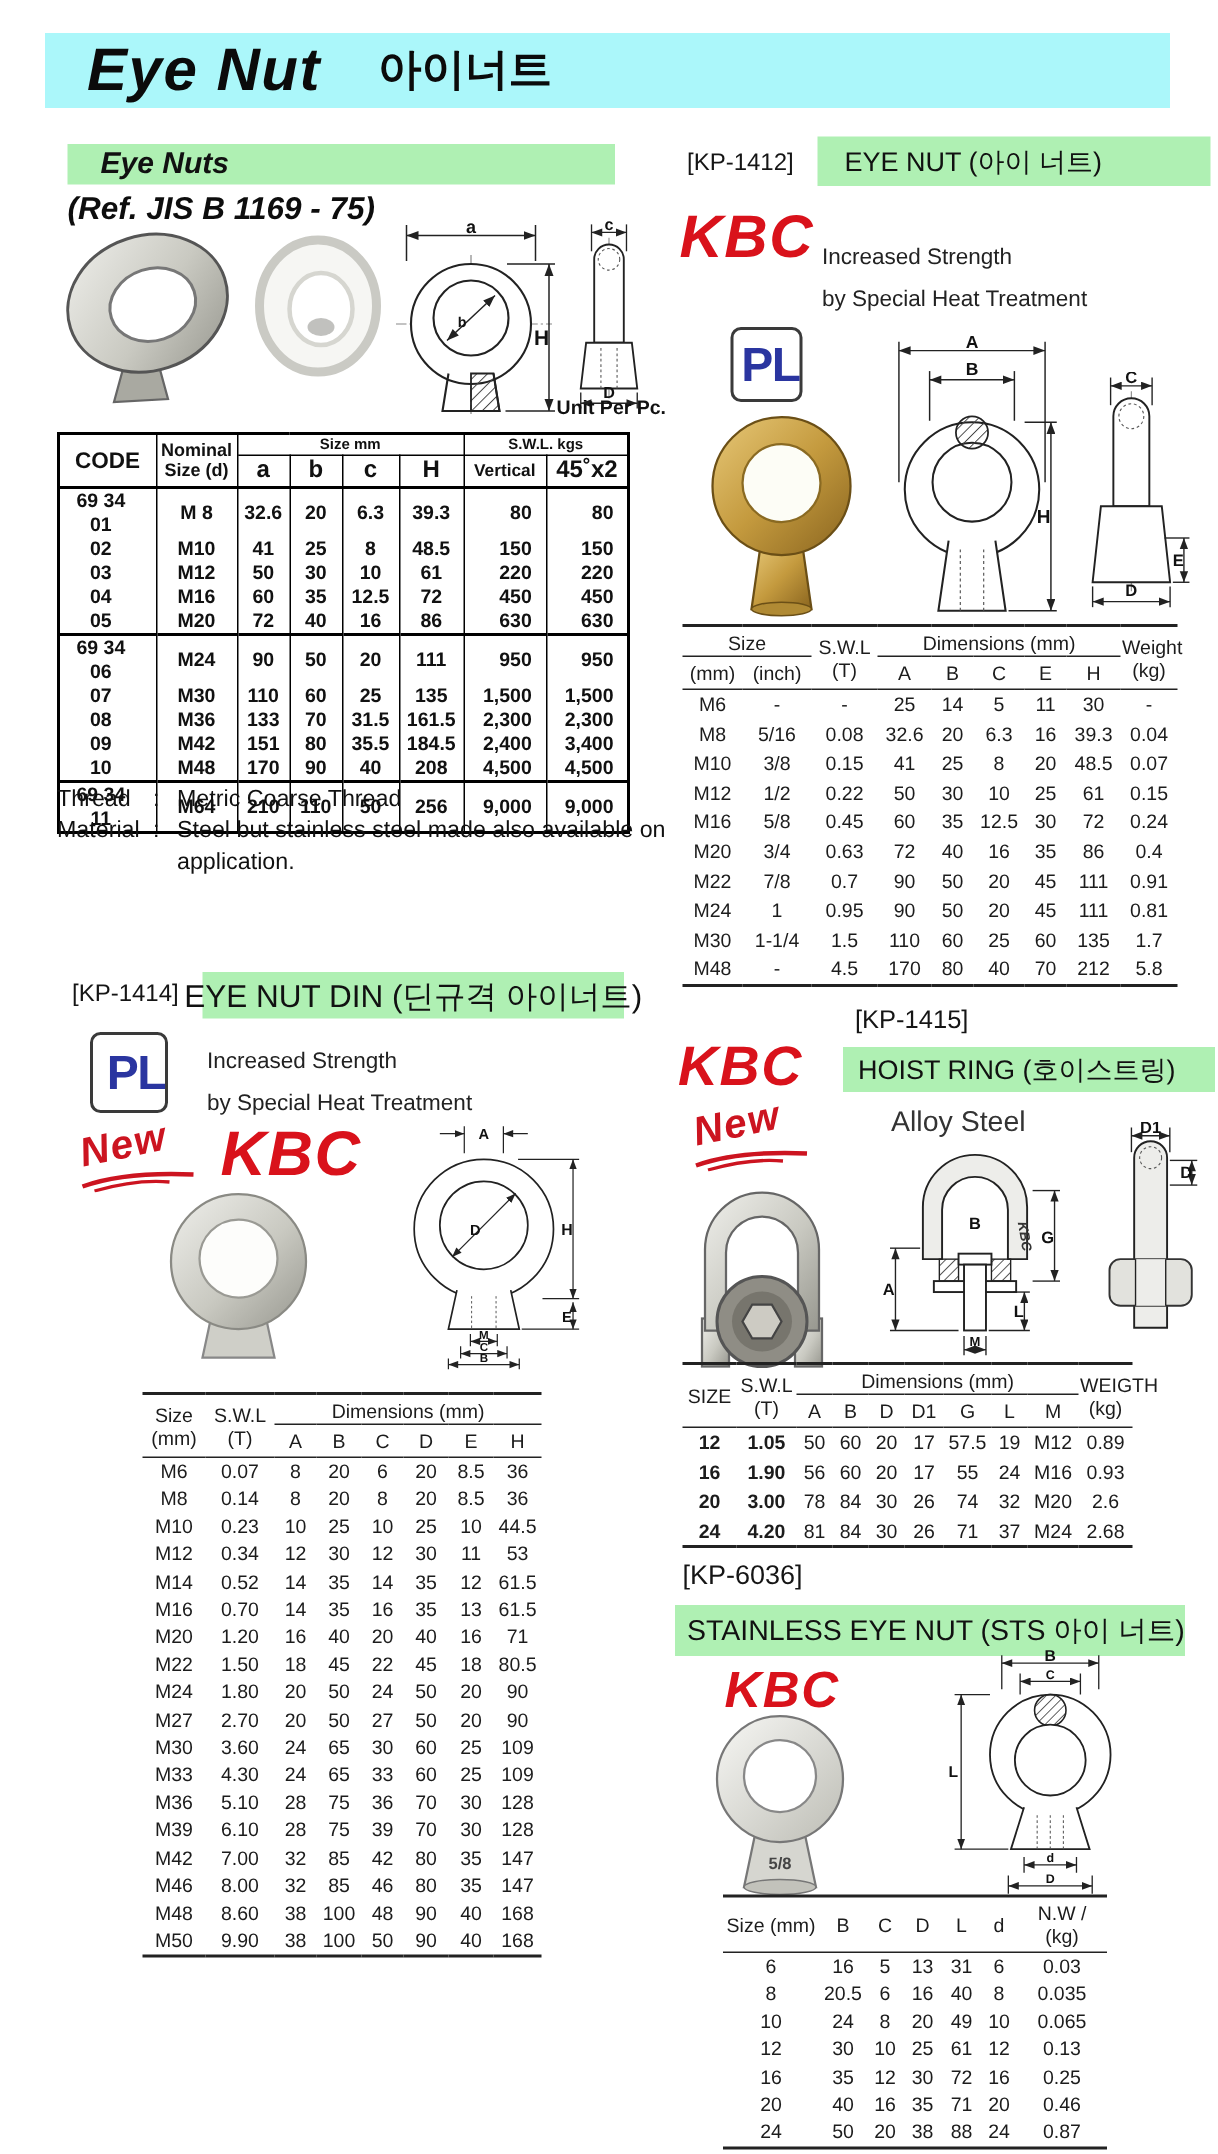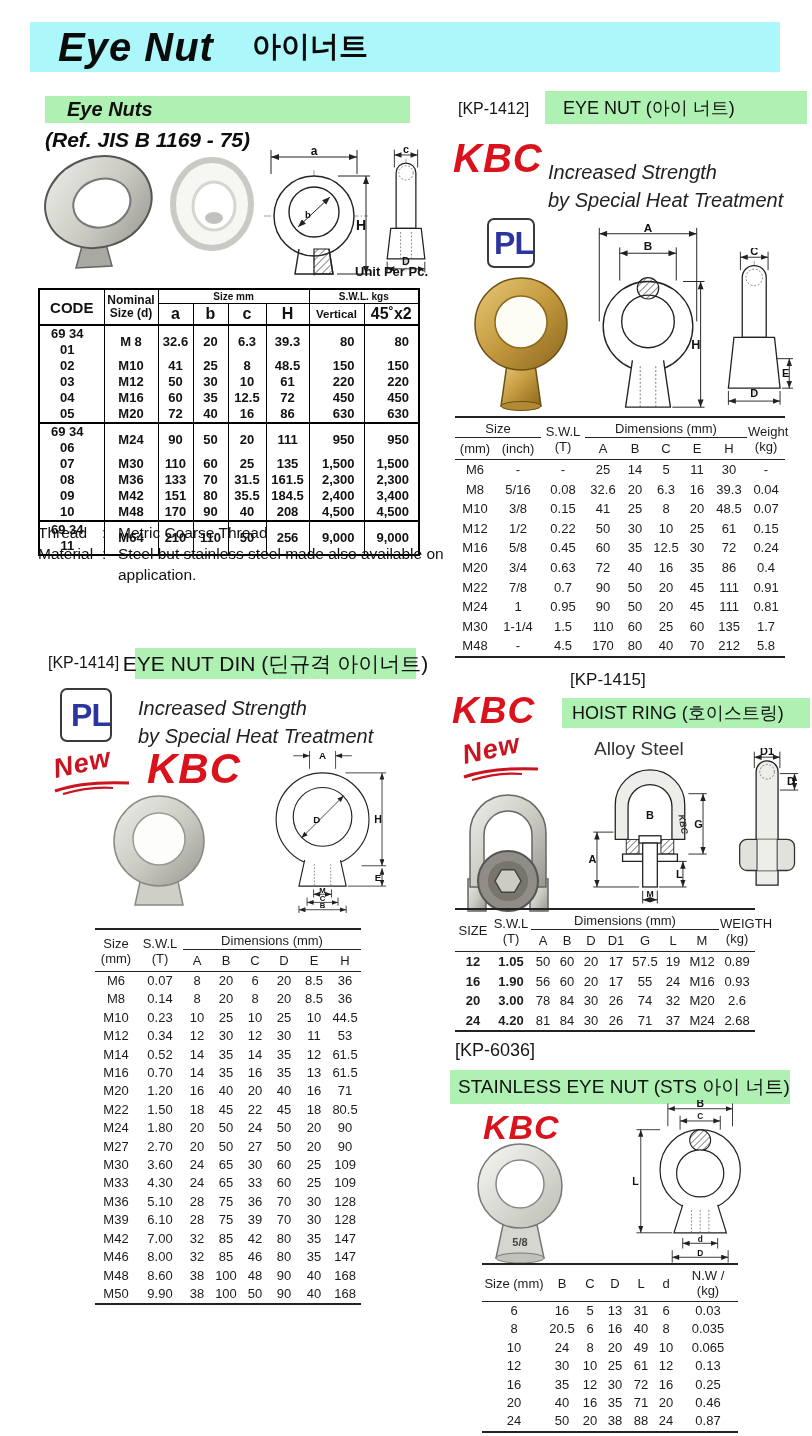--- a/index.html
+++ b/index.html
@@ -17,21 +17,21 @@
   .kp-code{font-size:16px;color:#151515;}
 
   
   .kbc{color:#d9121b;font-style:italic;font-weight:bold;letter-spacing:1px;
        font-family:"Liberation Sans",sans-serif;line-height:1;}
   .pl-badge{border:2.5px solid #3a3a3a;border-radius:7px;background:#fff;
             display:flex;align-items:center;justify-content:flex-end;}
   .pl-badge span{color:#2a35a0;font-weight:bold;font-size:32px;letter-spacing:-1px;}
   .new-badge{color:#cc1420;font-weight:bold;font-style:italic;font-size:27px;
              transform:rotate(-12deg);display:inline-block;letter-spacing:1px;}
-  .tagline{font-size:20px;line-height:28px;color:#222;font-style:italic;}
+  .tagline{font-size:15px;line-height:28px;color:#222;}
   .ref-note{font-size:21px;font-weight:bold;font-style:italic;color:#0d0d0d;}
   .unit-note{font-size:13px;font-weight:bold;}
   .alloy-note{font-size:19px;color:#333;}
 
   
   .t1{border-collapse:collapse;border:2px solid #000;table-layout:fixed;
       font-family:"Liberation Sans",sans-serif;}
   .t1 th{border:1.2px solid #000;font-weight:bold;padding:1px 2px;}
   .t1 thead{border-bottom:2px solid #000;}
   .t1 td{border:1.2px solid #000;border-top:0;border-bottom:0;
@@ -160,21 +160,21 @@
     <circle class="dot" cx="30" cy="30" r="8"></circle>
     <path class="shape" d="M13,92 L9,126 H51 L47,92 Z"></path>
     <line class="dot" x1="24" y1="96" x2="24" y2="126"></line>
     <line class="dot" x1="36" y1="96" x2="36" y2="126"></line>
     <line class="dln" x1="9" y1="129" x2="9" y2="141"></line>
     <line class="dln" x1="51" y1="129" x2="51" y2="141"></line>
     <line class="dln" x1="9" y1="137" x2="51" y2="137" marker-start="url(#arS)" marker-end="url(#arE)"></line>
     <text class="dl" x="30" y="133">D</text>
   </svg>
 
-  <div class="abs unit-note" style="left:328px;top:264px;width:100px;text-align:right;">Unit Per Pc.</div>
+  <div class="abs unit-note" style="left:344px;top:264px;width:100px;text-align:right;">Unit Per Pc.</div>
 
   <table class="abs t1" style="left:38px;top:288px;width:380px;">
     <colgroup>
         <col style="width:65px">
         <col style="width:54px">
         <col style="width:35px">
         <col style="width:35px">
       <col style="width:38px">
         <col style="width:43px">
         <col style="width:55px">

